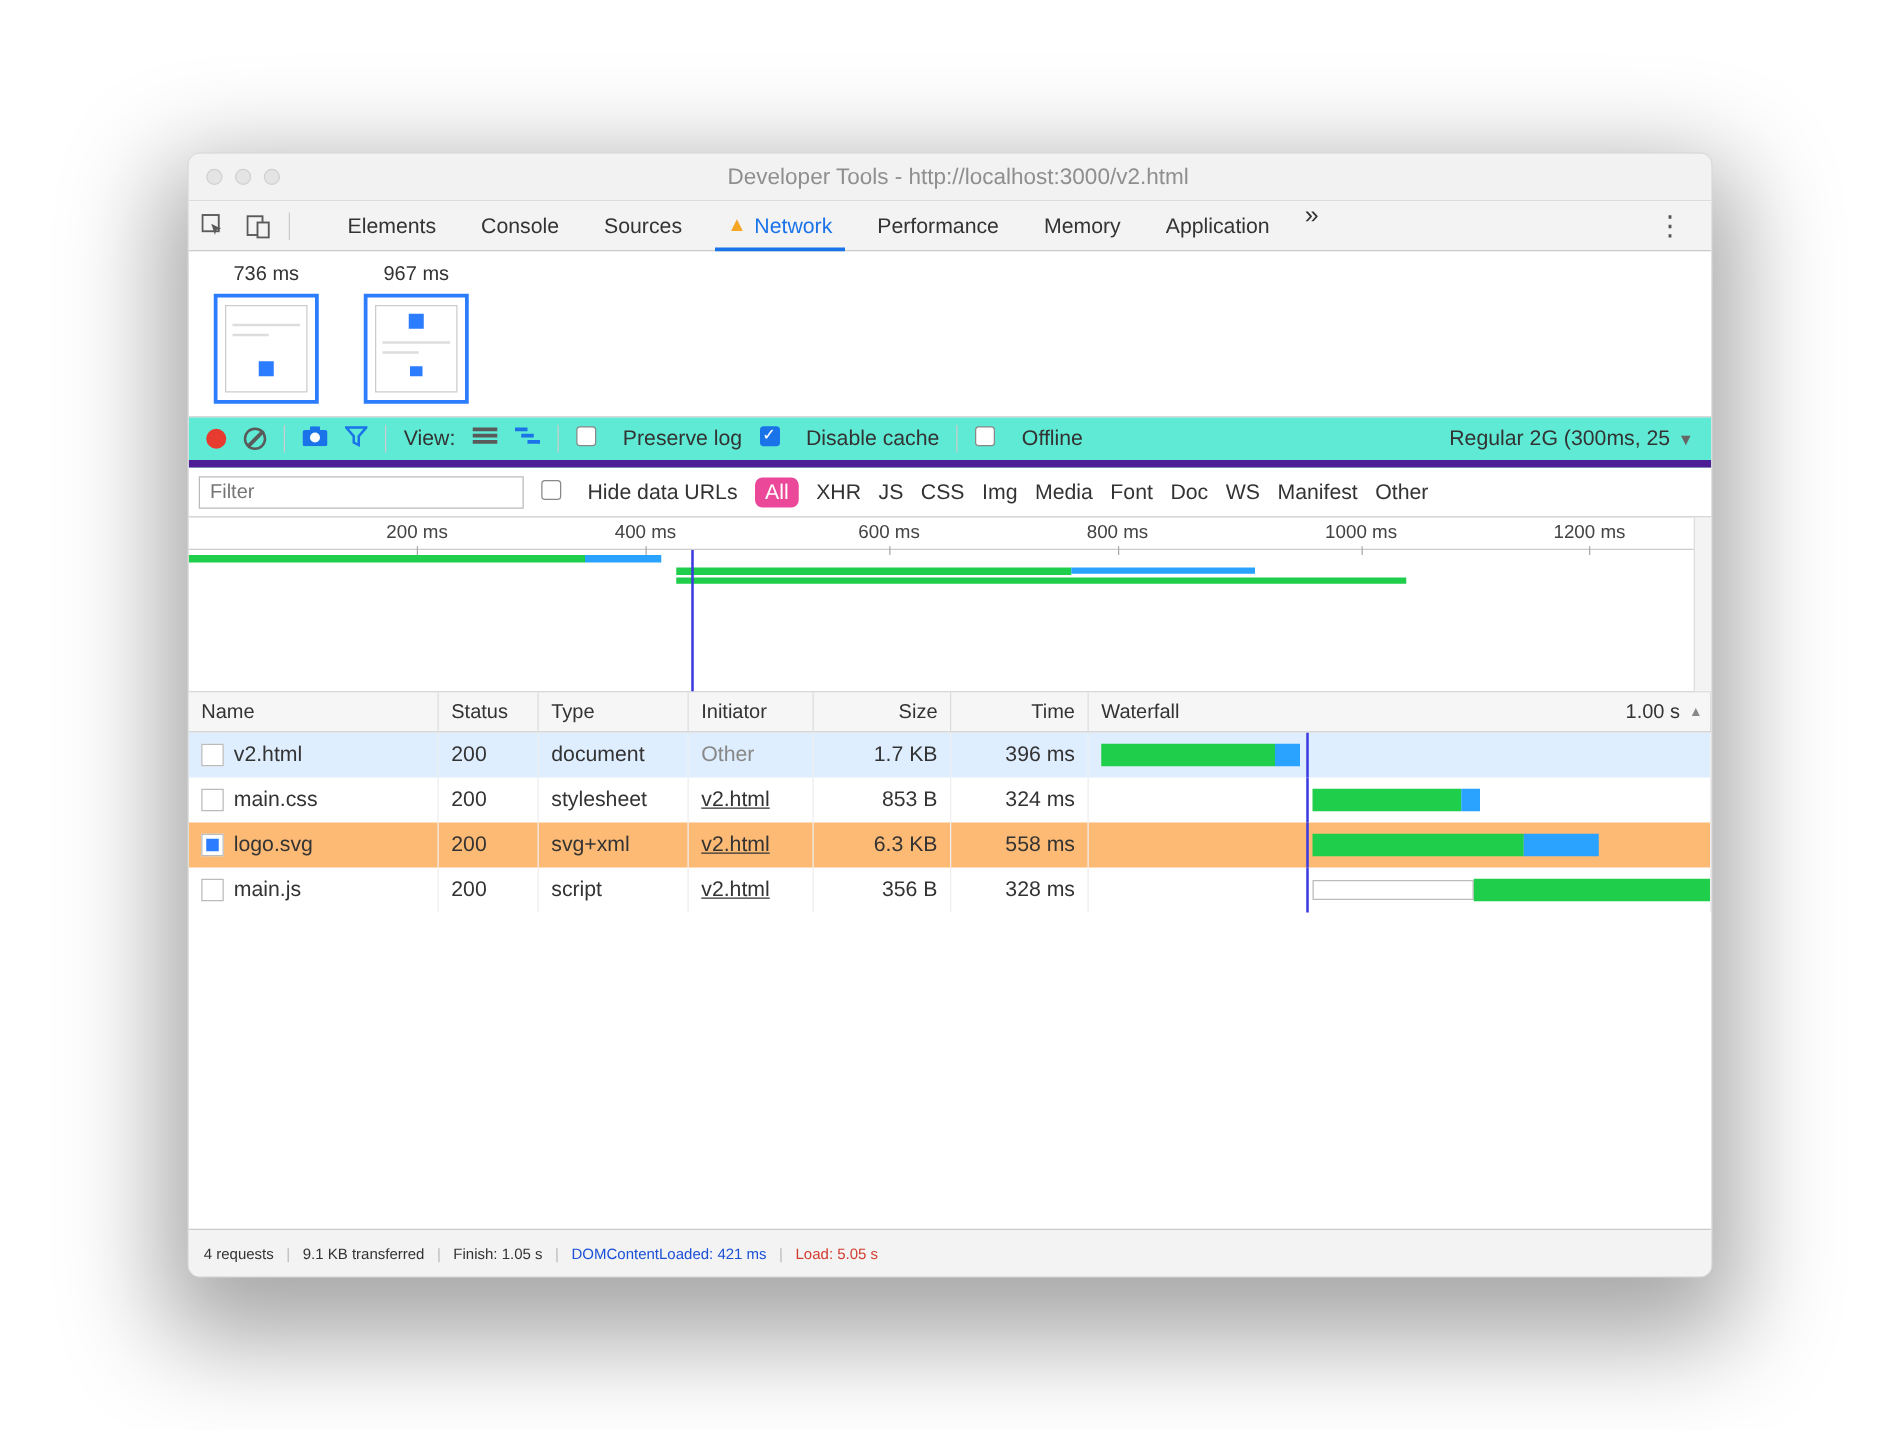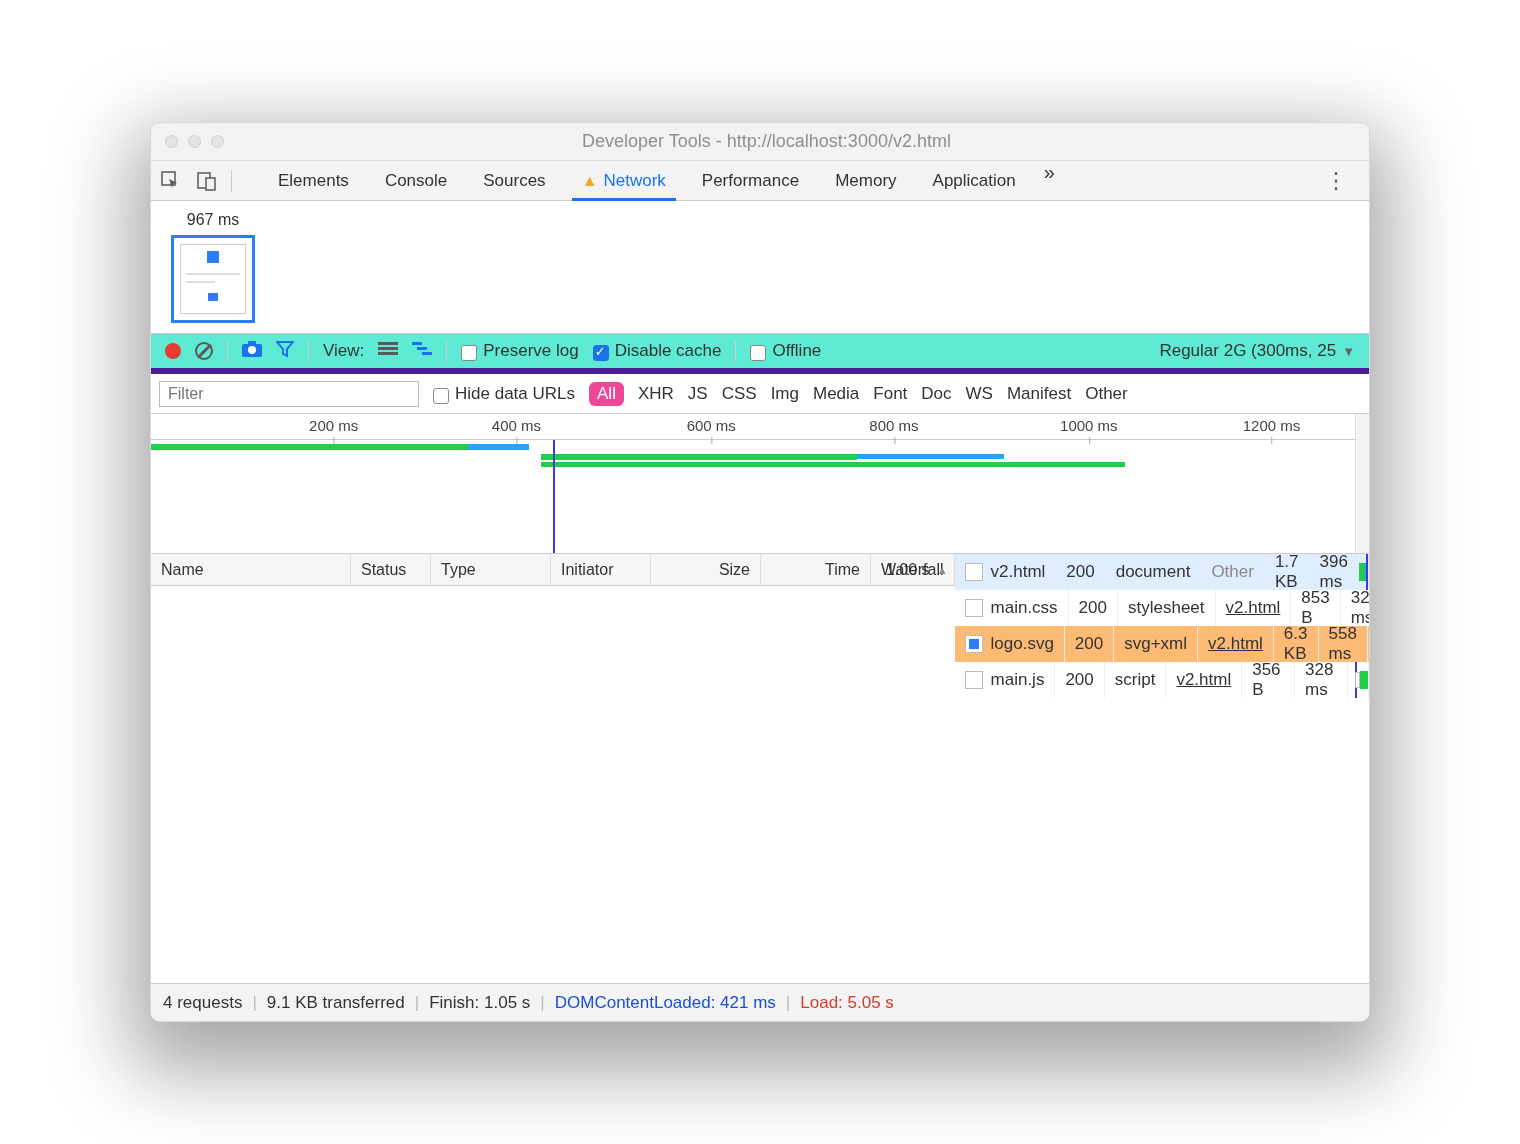--- a/index.html
+++ b/index.html
@@ -32,40 +32,40 @@
 .thumb-inner .l1 { position: absolute; top: 14px; left: 5px; right: 5px; height: 2px; background: #ddd; }
 .thumb-inner .l2 { position: absolute; top: 22px; left: 5px; right: 30px; height: 2px; background: #ddd; }
 .toolbar { height: 40px; display: flex; align-items: center; gap: 14px; padding: 0 14px; border-bottom: 6px solid #4c1d95; background: #5eead4; font-size: 17px; color: #333; }
 .rec { width: 16px; height: 16px; border-radius: 50%; background: #e63b2e; }
 .ban { width: 18px; height: 18px; border: 2.5px solid #5a5a5a; border-radius: 50%; position: relative; }
 .ban::after { content: ""; position: absolute; width: 2.5px; height: 18px; background: #5a5a5a; transform: rotate(45deg); left: 6px; top: -2px; }
 .sep { width: 1px; height: 22px; background: #ccc; }
 .cam { color: #1a73e8; font-size: 18px; }
 .funnel { color: #1a73e8; font-size: 18px; }
 .icon-btn { color: #5a5a5a; font-size: 18px; }
-.chk { display: flex; align-items: flex-end; gap: 6px; }
+.chk { display: flex; align-items: flex-start; gap: 21px; }
 .chkbox { width: 16px; height: 16px; border: 1px solid #888; border-radius: 3px; background: #fff; }
 .chkbox.checked { background: #1a73e8; border-color: #1a73e8; position: relative; }
 .chkbox.checked::after { content: "✓"; color: #fff; font-size: 13px; position: absolute; top: -2px; left: 1px; }
 .throttle { margin-left: auto; display: flex; align-items: center; gap: 6px; color: #333; overflow: hidden; white-space: nowrap; }
 .tri { color: #666; font-size: 13px; }
 .filterbar { height: 40px; display: flex; align-items: center; gap: 14px; padding: 0 8px; border-bottom: 1px solid #ccc; font-size: 17px; color: #333; }
 .filter-input { width: 260px; height: 26px; border: 1px solid #bbb; padding: 2px 8px; font-size: 16px; color: #888; background: #fff; }
 .pill { padding: 2px 8px; border-radius: 6px; }
 .pill.active { background: #ec4899; color: #fff; }
 .ftype { cursor: pointer; }
 .overview { height: 140px; border-bottom: 1px solid #ccc; position: relative; }
 .ov-ticks { position: absolute; top: 0; left: 0; right: 0; height: 26px; border-bottom: 1px solid #ccc; }
 .ov-tick { position: absolute; top: 3px; font-size: 15px; color: #444; transform: translateX(-50%); }
 .ov-tick::before { content: ""; position: absolute; bottom: -10px; left: 50%; width: 1px; height: 7px; background: #aaa; }
 .ov-body { position: absolute; top: 26px; left: 0; right: 0; bottom: 0; }
 .ov-bar { position: absolute; height: 6px; }
 .ov-marker { position: absolute; top: 0; bottom: 0; width: 2px; }
 .scr { position: absolute; right: 0; top: 0; bottom: 0; width: 14px; background: #f3f3f3; border-left: 1px solid #ddd; }
-.table { flex: 1; display: flex; flex-direction: row; position: relative; }
+.table { flex: 1; display: flex; flex-direction: column; position: relative; }
 .thead { display: flex; height: 32px; border-bottom: 1px solid #ccc; background: #f6f6f6; font-size: 16px; color: #333; }
 .th { padding: 5px 10px; border-right: 1px solid #ddd; display: flex; align-items: center; }
 .c-name { width: 200px; }
 .c-status { width: 80px; }
 .c-type { width: 120px; }
 .c-init { width: 100px; }
 .c-size { width: 110px; justify-content: flex-end; }
 .c-time { width: 110px; justify-content: flex-end; }
 .c-wf { flex: 1; position: relative; }
 .wf-label-r { position: absolute; right: 24px; }
@@ -76,21 +76,21 @@
 .tr.alt { background: #fdba74; }
 .td { padding: 0 10px; border-right: 1px solid #eee; height: 100%; display: flex; align-items: center; }
 .td.c-size, .td.c-time { justify-content: flex-end; }
 .file-ico { width: 18px; height: 18px; border: 1px solid #bbb; margin-right: 8px; background: #fff; position: relative; }
 .file-ico.svg::after { content: ""; position: absolute; inset: 3px; background: #2b7cff; }
 .link { text-decoration: underline; color: #333; }
 .init-other { color: #888; }
 .wf-cell { position: relative; height: 100%; }
 .wf-bar { position: absolute; height: 18px; top: 9px; }
 .wf-vline { position: absolute; top: 0; bottom: 0; width: 2px; }
-.statusbar { height: 38px; border-top: 1px solid #ccc; background: #f3f3f3; display: flex; align-items: center; padding: 0 12px; gap: 10px; font-size: 17px; color: #333; }
+.statusbar { height: 38px; border-top: 1px solid #ccc; background: #f3f3f3; display: flex; align-items: center; padding: 0 12px; gap: 10px; font-size: 12px; color: #333; }
 .sb-sep { color: #bbb; }
 .sb-blue { color: #1a4fd6; }
 .sb-red { color: #d23b2f; }
 </style>
 </head>
 <body>
 
 <div class="window">
 
   <div class="titlebar">
@@ -127,20 +127,30 @@
       </div>
       <div class="tab">Performance</div>
       <div class="tab">Memory</div>
       <div class="tab">Application</div>
       <div class="more-tabs">»</div>
     </div>
     <div class="kebab">⋮</div>
   </div>
 
   <div class="screenshots">
+    <div class="shot">
+      <div class="shot-label">736 ms</div>
+      <div class="thumb">
+          <div class="thumb-inner">
+            <div class="l1"></div>
+            <div class="l2"></div>
+            <div class="sq" style="top:44px"></div>
+          </div>
+        </div>
+    </div>
     <div class="shot">
       <div class="shot-label">967 ms</div>
       <div class="thumb">
           <div class="thumb-inner">
             <div class="sq" style="top:6px"></div>
             <div class="l1" style="top:28px"></div>
             <div class="l2" style="top:36px"></div>
             <div class="sq" style="top:48px;width:10px;height:8px"></div>
           </div>
         </div>

